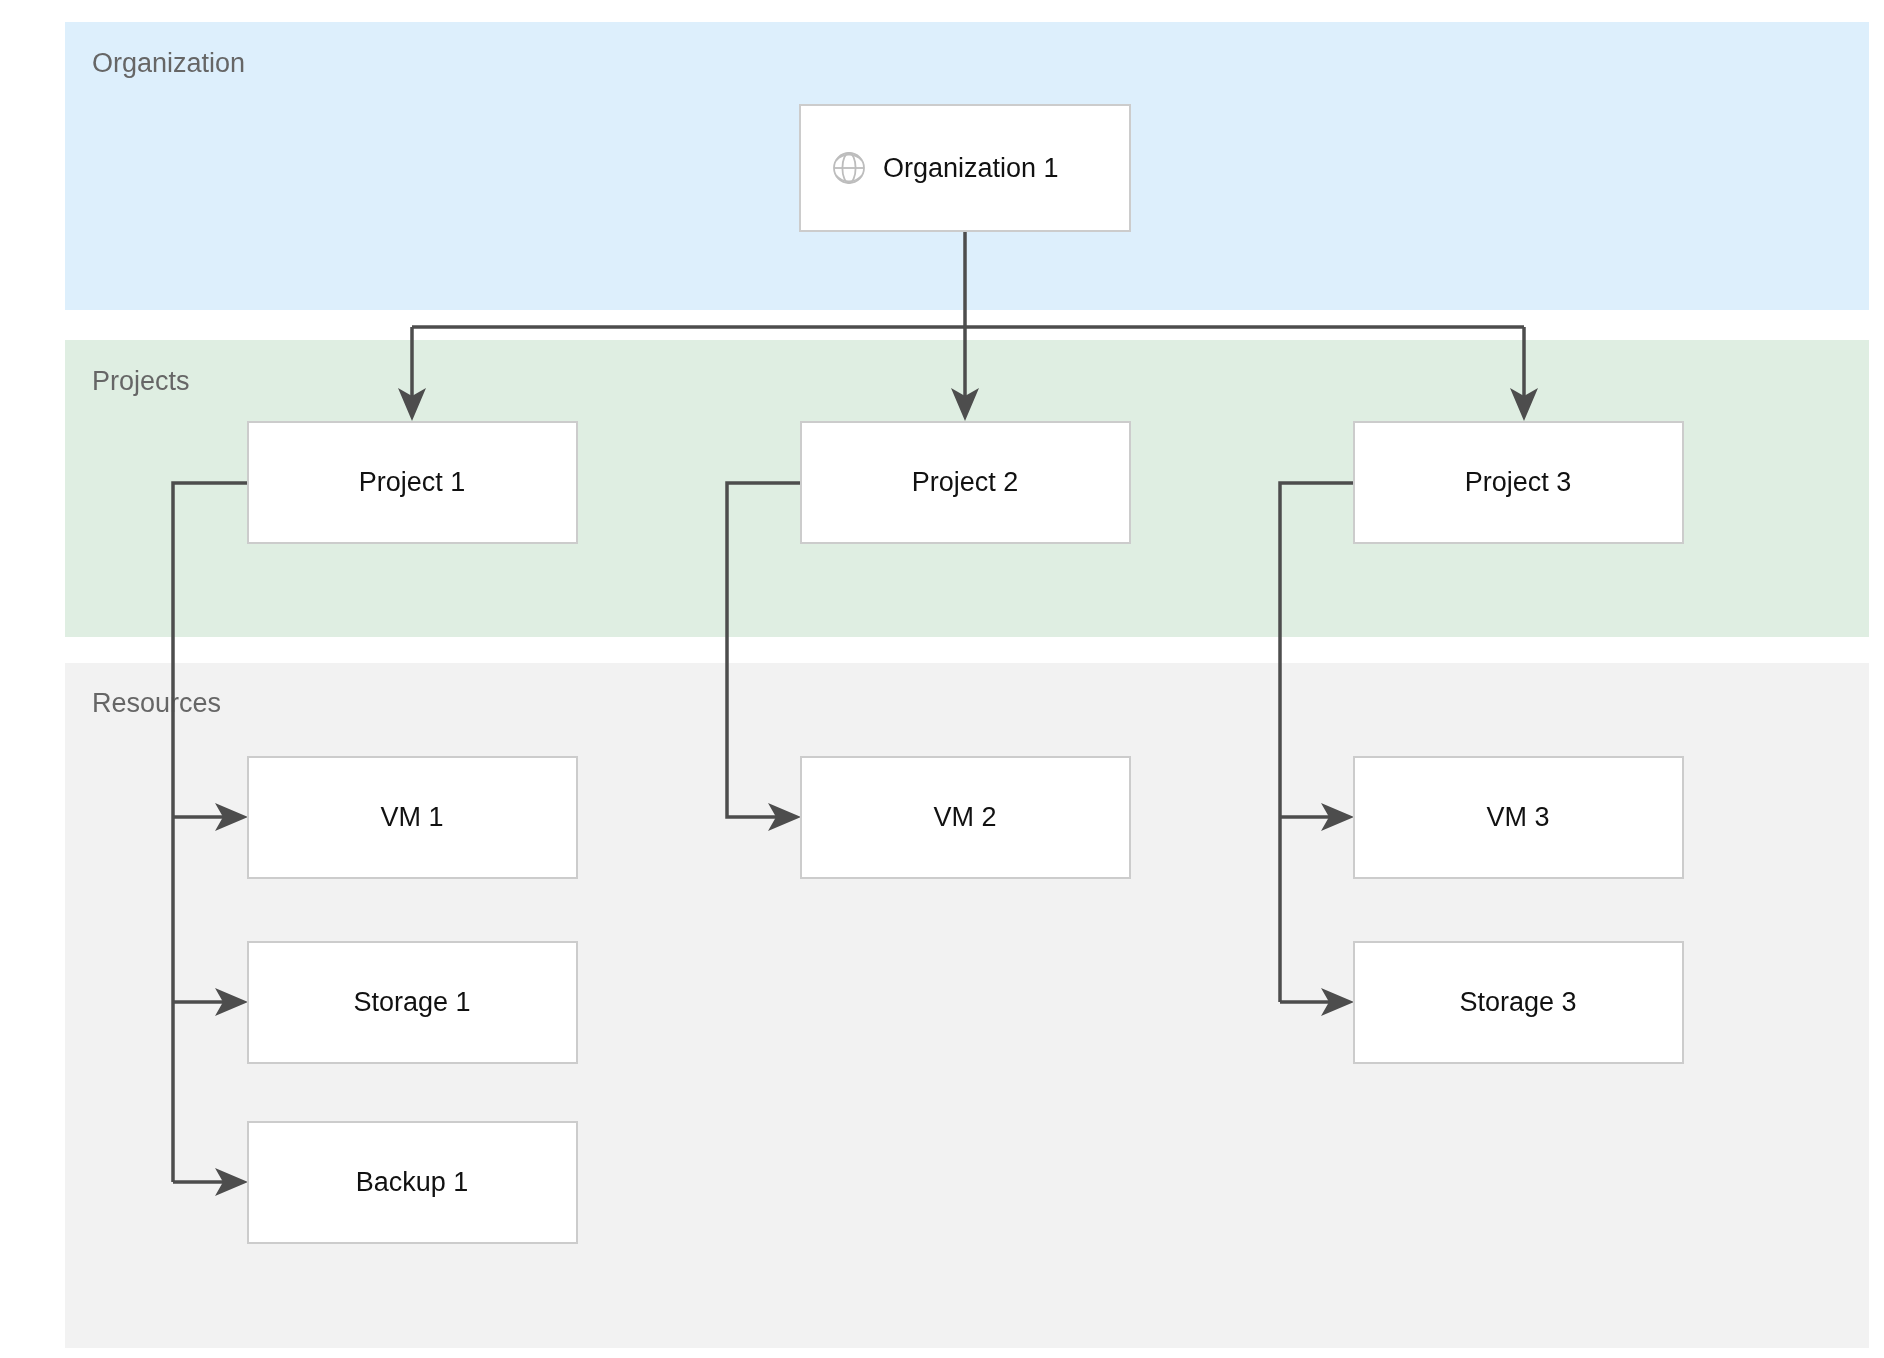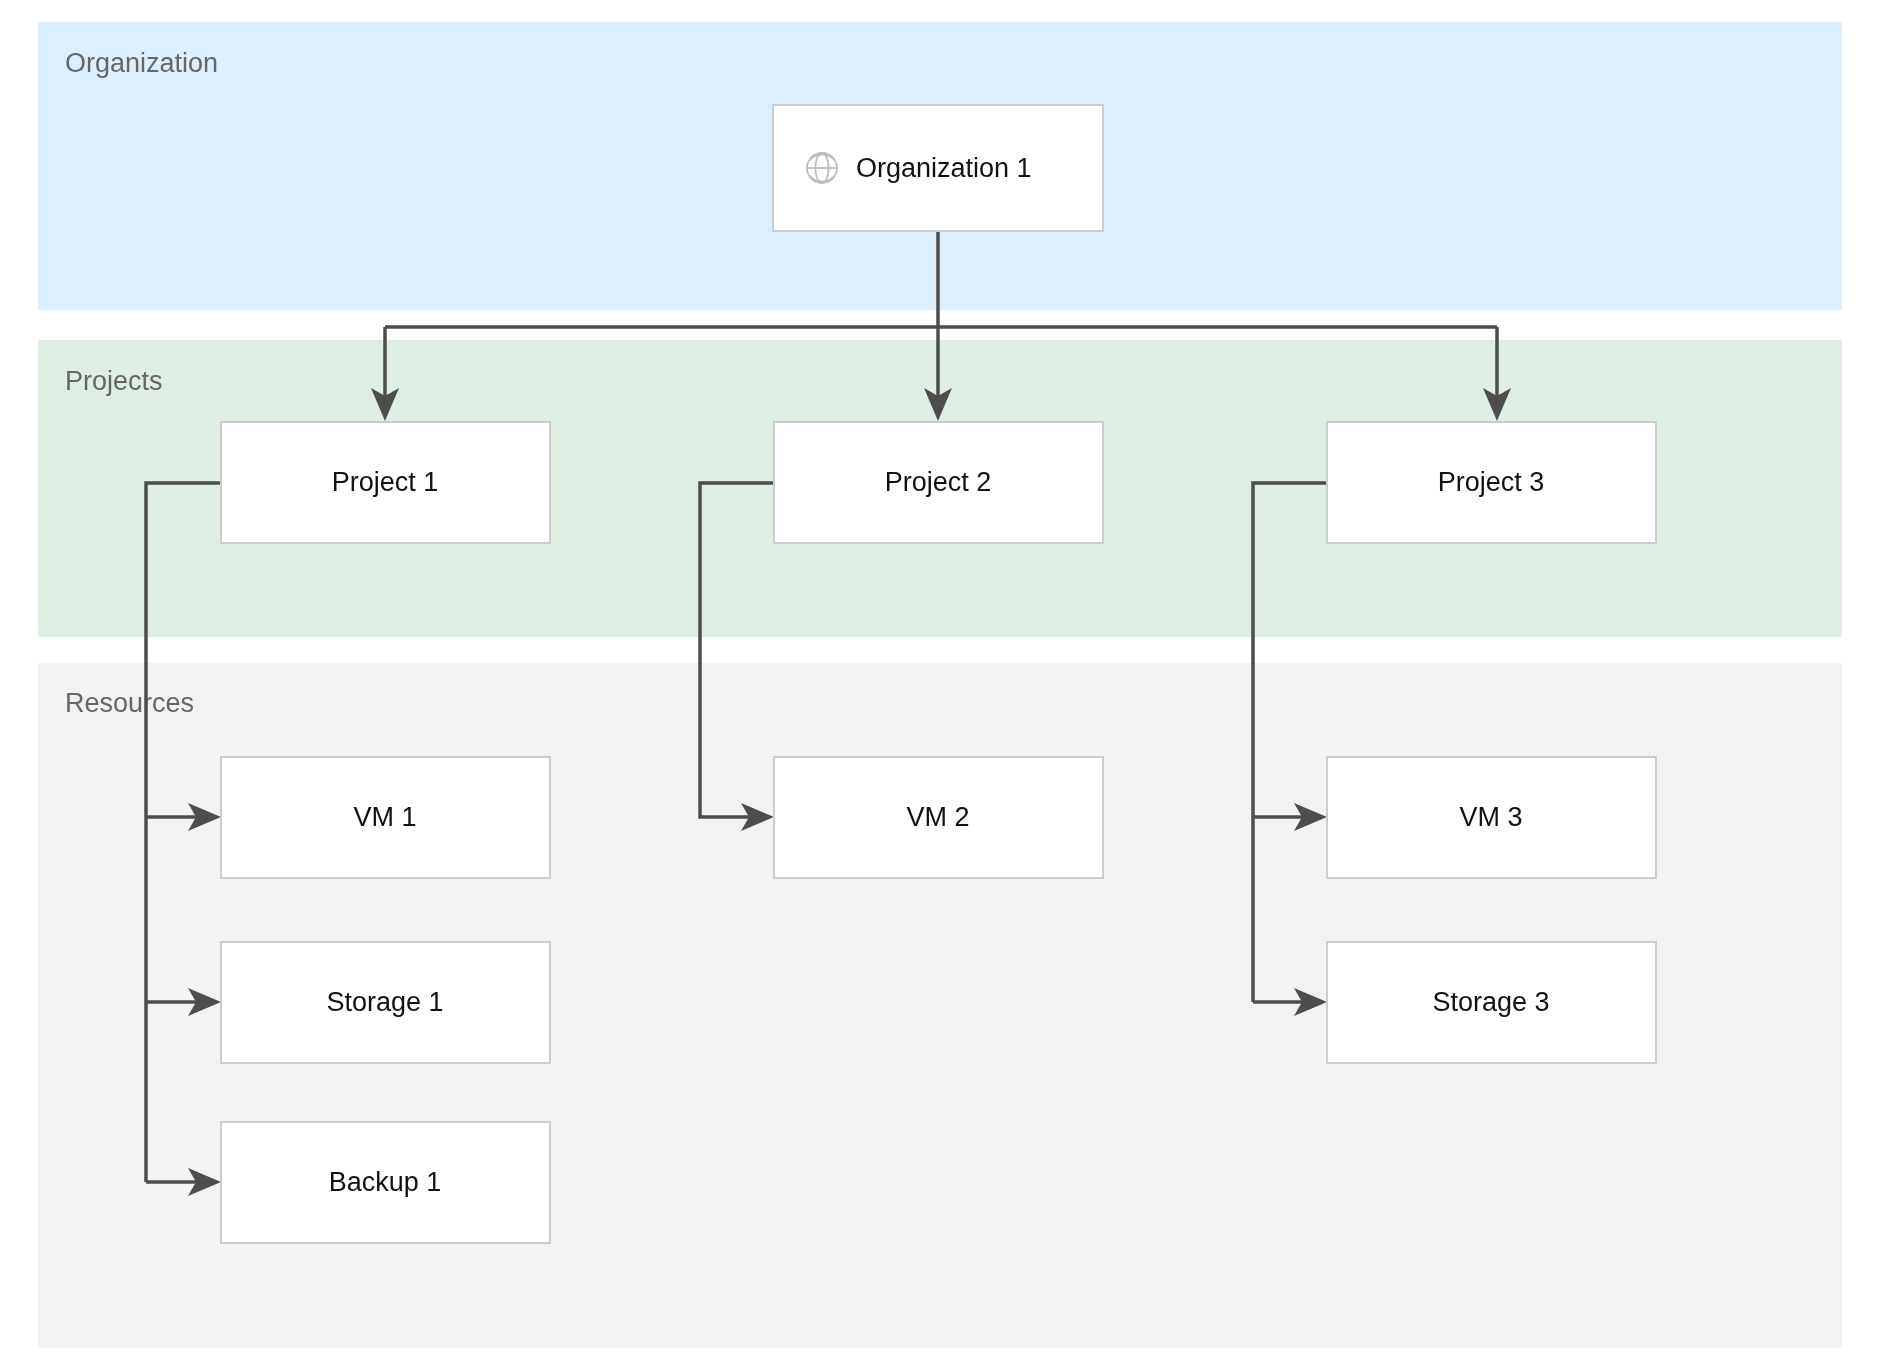--- a/index.html
+++ b/index.html
@@ -10,20 +10,21 @@
   body {
     width: 1884px;
     height: 1358px;
     font-family: "Liberation Sans", sans-serif;
     overflow: hidden;
   }
   #diagram-root {
     position: relative;
     width: 1608px;
     height: 1358px;
+    margin-left: 27px;
   }
   svg.diagram {
     display: block;
     width: 1884px;
     height: 1358px;
   }
   .band-label {
     font-family: "Liberation Sans", sans-serif;
     font-size: 27px;
     fill: #666666;

